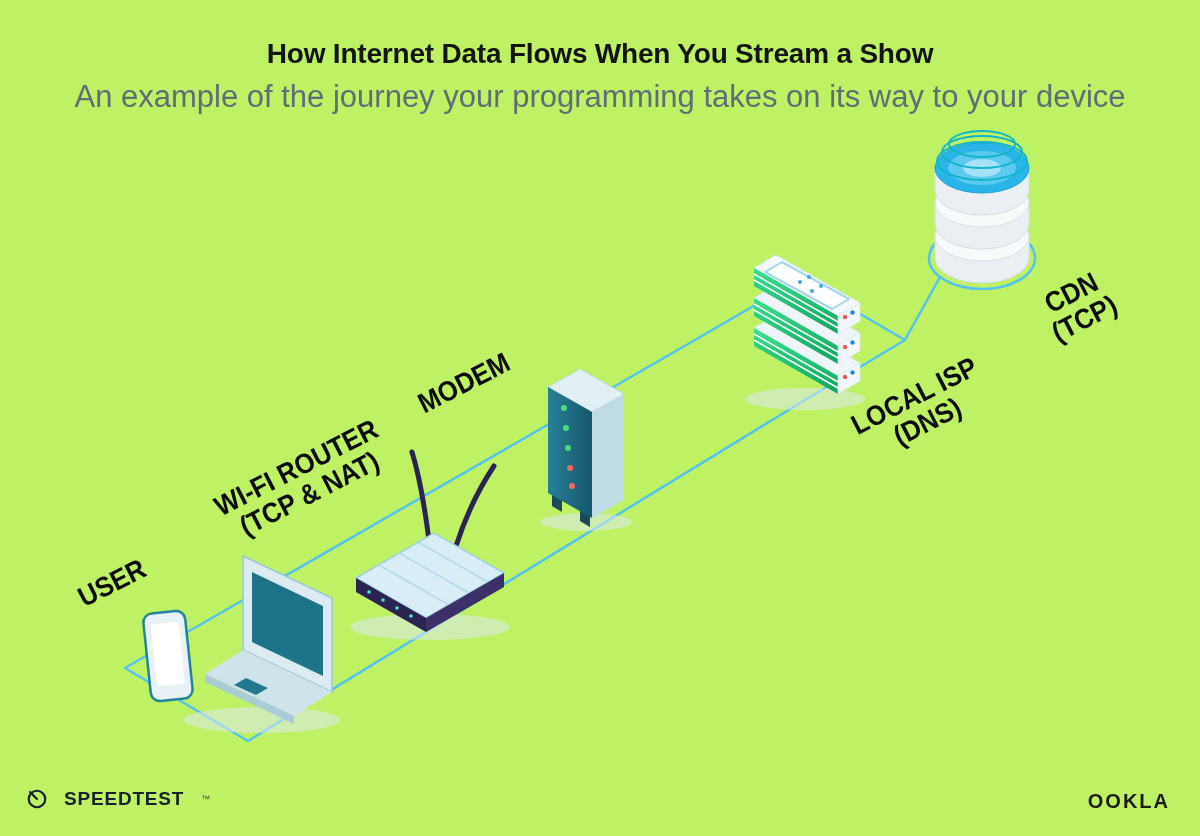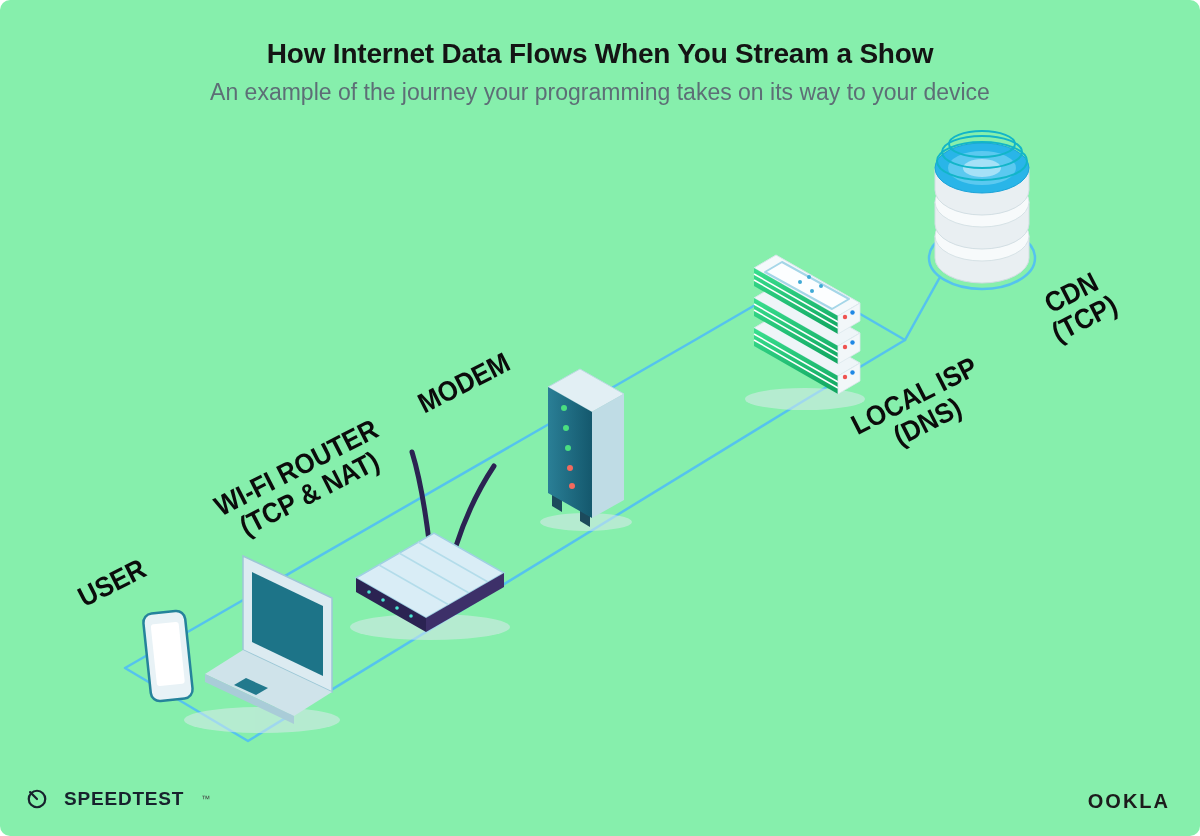--- a/index.html
+++ b/index.html
@@ -1,27 +1,26 @@
 <!DOCTYPE html>
 <html><head>
 <meta charset="utf-8">
 <style>
   html,body{margin:0;padding:0;background:#ffffff;}
   .page{
-    position:relative;width:1200px;height:836px;background:#86efac;overflow:hidden;
+    position:relative;width:1200px;height:836px;background:#bef264;overflow:hidden;
     font-family:"Liberation Sans",sans-serif;
-    border-radius:10px;
   }
   .title{
     position:absolute;top:38px;left:0;right:0;text-align:center;
     font-size:28px;font-weight:700;color:#141414;letter-spacing:-0.2px;
   }
   .subtitle{
     position:absolute;top:79px;left:0;right:0;text-align:center;
-    font-size:23px;font-weight:400;color:#5d6e76;
+    font-size:31px;font-weight:400;color:#5d6e76;
   }
   .diagram-svg{position:absolute;left:0;top:0;}
   .node-label{
     position:absolute;text-align:center;font-weight:700;color:#0b0b0b;
     line-height:1.05;white-space:nowrap;font-size:28px;
     transform:translate(-50%,-50%) rotate(-27deg) scaleX(0.92);
     transform-origin:center center;
   }
   .node-label .sub{display:block;}
   .node-label .sub:empty{display:none;}

